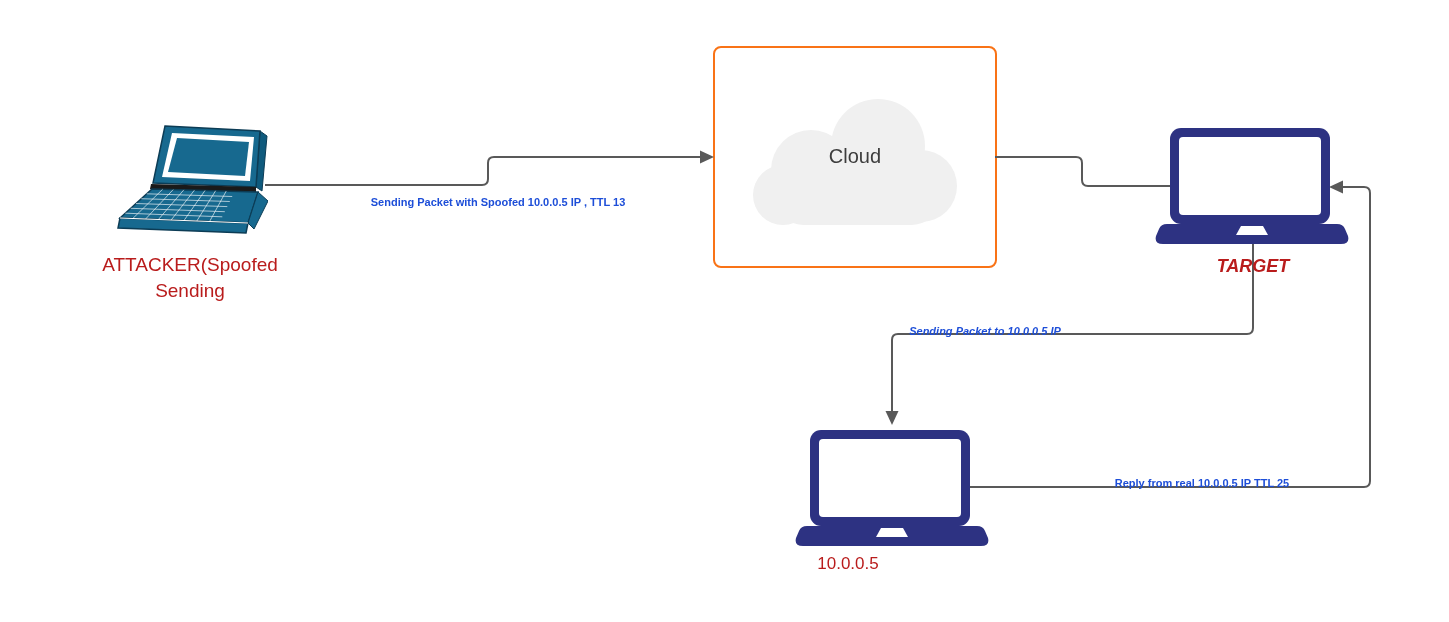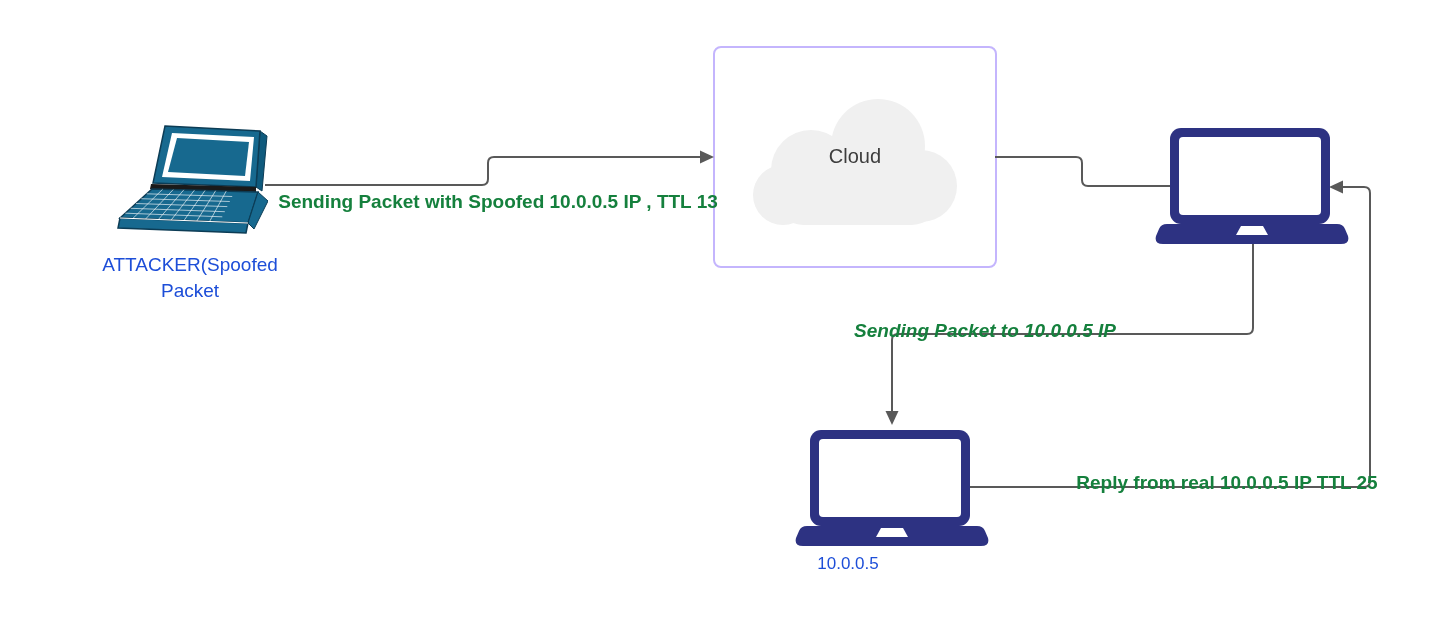--- a/index.html
+++ b/index.html
@@ -3,38 +3,38 @@
 <meta charset="utf-8">
 <style>
   html,body { margin:0; padding:0; background:#ffffff; }
   .canvas {
     position:relative; width:1449px; height:622px; background:#ffffff;
     font-family:"Liberation Sans", sans-serif; overflow:hidden;
   }
   
   .cloud-box {
     position:absolute; left:713px; top:46px; width:284px; height:222px;
-    box-sizing:border-box; border:2px solid #c4b5fd; border-radius:8px;
+    box-sizing:border-box; border:2px solid #f97316; border-radius:8px;
     background:#ffffff; z-index:1;
   }
   .cloud-shape { position:absolute; left:38px; top:50px; }
   .cloud-text {
     position:absolute; left:0; right:0; top:97px; text-align:center;
     font-size:20px; color:#3d3d3d;
   }
   
   .connectors { position:absolute; left:0; top:0; z-index:2; }
   .node-icon { position:absolute; z-index:3; }
   
   .edge-label {
     position:absolute; z-index:4; transform:translate(-50%,-50%);
-    font-size:19px; font-weight:bold; color:#15803d; white-space:nowrap;
+    font-size:11px; font-weight:bold; color:#1d4ed8; white-space:nowrap;
   }
   .node-label {
-    position:absolute; z-index:4; text-align:center; color:#1d4ed8;
+    position:absolute; z-index:4; text-align:center; color:#b91c1c;
   }
   .attacker-label { left:88px; top:252px; width:204px; font-size:19px; line-height:26px; }
   .target-label  { left:1153px; top:256px; width:200px; font-size:18px; font-weight:bold; font-style:italic; }
   .realhost-label{ left:748px; top:554px; width:200px; font-size:17px; }
 </style>
 </head>
 <body>
 
 <div class="canvas">
 
@@ -109,21 +109,22 @@
 
   <svg class="node-icon" style="left:795px; top:430px;" width="194" height="120" viewBox="0 0 194 120">
     <rect x="15" y="0" width="160" height="96" rx="11" fill="#2d3282"></rect>
     <rect x="24" y="9" width="142" height="78" rx="4" fill="#ffffff"></rect>
     <path d="M12,96 H182 Q188,96 190,101 L193,108 Q195,116 186,116 H8 Q-1,116 1,108 L4,101 Q6,96 12,96 Z" fill="#2d3282"></path>
     <path d="M86,98 H108 L113,107 H81 Z" fill="#ffffff"></path>
   </svg>
 
   <div class="node-label attacker-label">
     <div>ATTACKER(Spoofed</div>
-    <div>Packet</div>
+    <div>Sending</div>
   </div>
+  <div class="node-label target-label">TARGET</div>
   <div class="node-label realhost-label">10.0.0.5</div>
 
   <div class="edge-label" style="left:498px; top:202px;">Sending Packet with Spoofed 10.0.0.5 IP , TTL 13</div>
   <div class="edge-label" style="left:985px; top:331px;font-style:italic;">Sending Packet to 10.0.0.5 IP</div>
-  <div class="edge-label" style="left:1202px; top:483px;margin-left:25px;">Reply from real 10.0.0.5 IP TTL 25</div>
+  <div class="edge-label" style="left:1202px; top:483px;">Reply from real 10.0.0.5 IP TTL 25</div>
 
 </div>
 
 </body></html>

